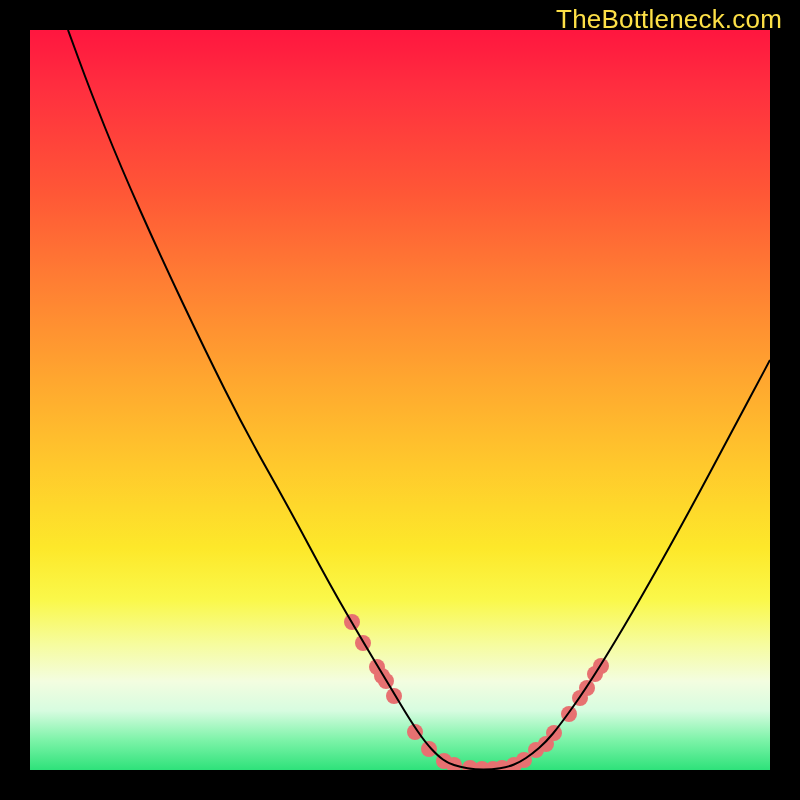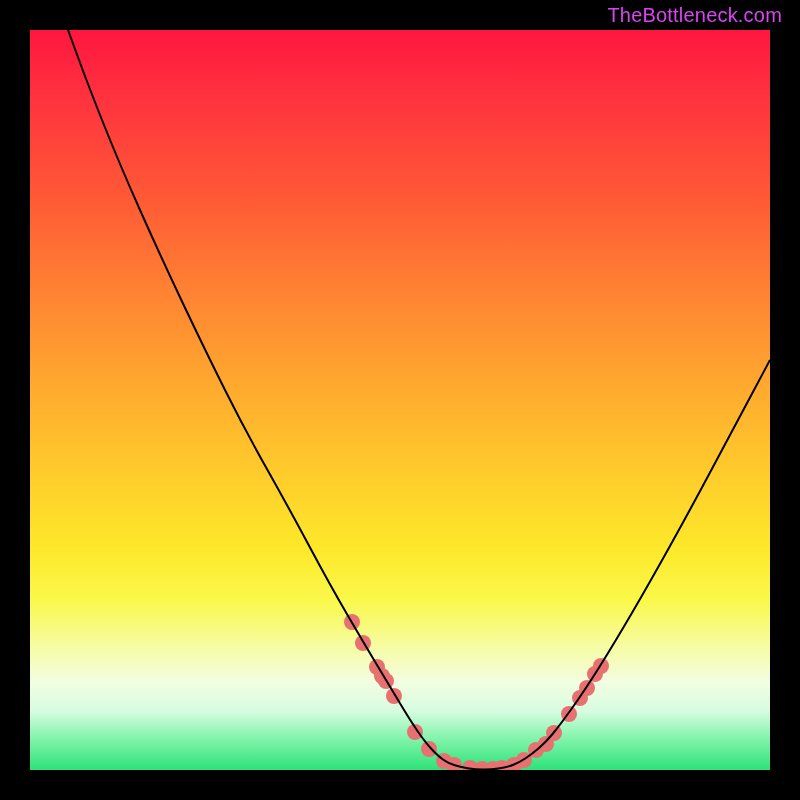--- a/index.html
+++ b/index.html
@@ -30,22 +30,22 @@
       #f3fde0 88%,
       #d7fce0 92%,
       #7cf3a8 96%,
       #2ee27a 100%
     );
   }
   .watermark {
     position: absolute;
     top: 4px;
     right: 18px;
-    color: #d946ef;
-    font-size: 20px;
+    color: #fde047;
+    font-size: 26px;
     font-weight: 400;
     letter-spacing: 0.2px;
   }
   svg.plot {
     position: absolute;
     left: 0;
     top: 0;
     width: 740px;
     height: 740px;
   }

